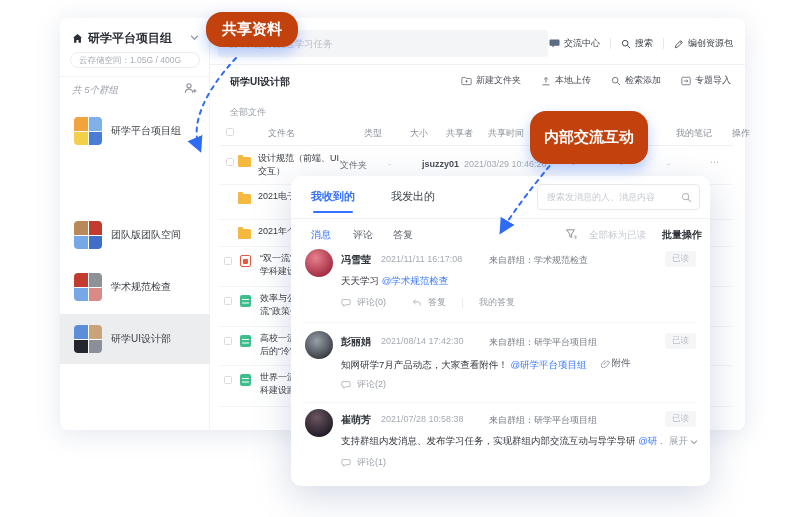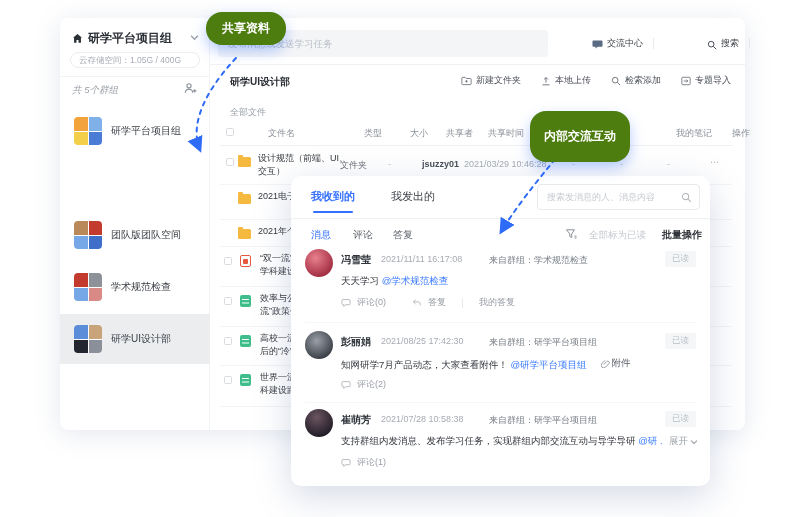--- a/index.html
+++ b/index.html
@@ -20,21 +20,21 @@
   .g-item { position:absolute; left:0; width:150px; height:50px; display:flex; align-items:center; gap:9px; padding-left:14px; }
   .g-item.active { background:#ebedef; }
   .gav { width:28px; height:28px; border-radius:4px; overflow:hidden; display:grid; grid-template-columns:1fr 1fr; grid-template-rows:1fr 1fr; gap:1px; background:#fff; flex:0 0 auto; }
   .gav span { display:block; }
   .g-label { font-size:10px; color:#3a3f46; white-space:nowrap; }
 
   .topbar-input { position:absolute; left:158px; top:12px; width:330px; height:27px; background:#f4f5f7; border:none; outline:none;
                   border-radius:4px; font-size:9.5px; padding:0 10px; color:#666; font-family:"Liberation Sans",sans-serif; }
   .topbar-input::placeholder { color:#b9bec6; }
   .tb-actions { position:absolute; left:489px; top:12px; height:27px; display:flex; align-items:center; gap:10px; }
-  .tb-btn { display:flex; align-items:flex-end; gap:4px; font-size:9px; color:#3a3f46; white-space:nowrap; cursor:pointer;margin-left:43px; }
+  .tb-btn { display:flex; align-items:center; gap:4px; font-size:9px; color:#3a3f46; white-space:nowrap; cursor:pointer; }
   .tb-sep { width:1px; height:11px; background:#e8e9ec; }
   .tb-div { position:absolute; left:150px; top:46px; right:0; height:1px; background:#f0f1f3; }
 
   .c-title { position:absolute; left:170px; top:57px; font-size:10px; font-weight:700; color:#2b2f36; }
   .toolbar { position:absolute; right:14px; top:56px; display:flex; gap:20px; }
   .tool { display:flex; align-items:center; gap:4px; font-size:9px; color:#4a4f57; white-space:nowrap; }
   .all-files { position:absolute; left:170px; top:88px; font-size:9px; color:#9aa0a8; }
 
   .th { position:absolute; top:109px; font-size:9px; color:#8a9099; white-space:nowrap;margin-left:24px; }
   .th-div { position:absolute; left:160px; right:12px; top:127px; height:1px; background:#eef0f2; }
@@ -78,21 +78,21 @@
   .m-badge { position:absolute; right:14px; top:5px; font-size:8.5px; color:#b9bec6; background:#f5f6f8; border-radius:2px; padding:2px 7px; }
   .m-content { position:absolute; left:50px; top:29px; right:48px; font-size:9.5px; color:#33373d; white-space:nowrap; overflow:hidden; }
   .mention { color:#3a7bff; }
   .attach { color:#5a6068; margin-left:14px; display:inline-flex; align-items:center; gap:2px; }
   .m-actions { position:absolute; left:50px; top:50px; display:flex; align-items:center; gap:6px; font-size:9px; color:#9aa0a8; }
   .m-actions .gap { width:14px; }
   .vline { width:1px; height:10px; background:#e8e9ec; margin:0 10px; }
   .expand { position:absolute; right:12px; top:29px; font-size:9.5px; color:#9aa0a8; display:flex; align-items:center; gap:2px; }
 
   
-  .callout { position:absolute; background:#4d7c0f; color:#fff; font-weight:700; font-size:12px;
+  .callout { position:absolute; background:#c2410c; color:#fff; font-weight:700; font-size:15px;
              padding:8px 16px; border-radius:16px; box-shadow:0 6px 14px rgba(46,107,247,.35); z-index:60; white-space:nowrap; }
   #callout-shared { left:206px; top:12px; }
   #callout-interaction { left:530px; top:111px; padding:17px 14px; }
   .arrows { position:absolute; left:0; top:0; width:800px; height:517px; z-index:55; pointer-events:none; }
   svg.icon { display:inline-block; vertical-align:middle; }
 </style>
 </head>
 <body>
 
 <div class="window">
@@ -326,21 +326,21 @@
       <span>答复</span>
       <span class="vline"></span>
       <span>我的答复</span>
     </div>
   </div>
   <div class="msep" style="top:146px"></div>
 
   <div class="msg" style="top:152px">
     <span class="avatar av2"></span>
     <span class="m-name">彭丽娟</span>
-    <span class="m-time">2021/08/25 17:42:30</span>
+    <span class="m-time">2021/08/14 17:42:30</span>
     <span class="m-src">来自群组：研学平台项目组</span>
     <span class="m-badge">已读</span>
     <div class="m-content">
       <span>知网研学7月产品动态，大家查看附件！ </span><span class="mention">@研学平台项目组</span><span class="attach">
           <svg class="icon" width="9" height="9" viewBox="0 0 10 10">
             <path d="M3 6.2 6.4 2.8a1.7 1.7 0 0 1 2.4 2.4L5 9A2.8 2.8 0 0 1 1 5L4.6 1.4" fill="none" stroke="#8a9099" stroke-width="1"></path>
           </svg>
           <span>附件</span>
         </span>
     </div>

